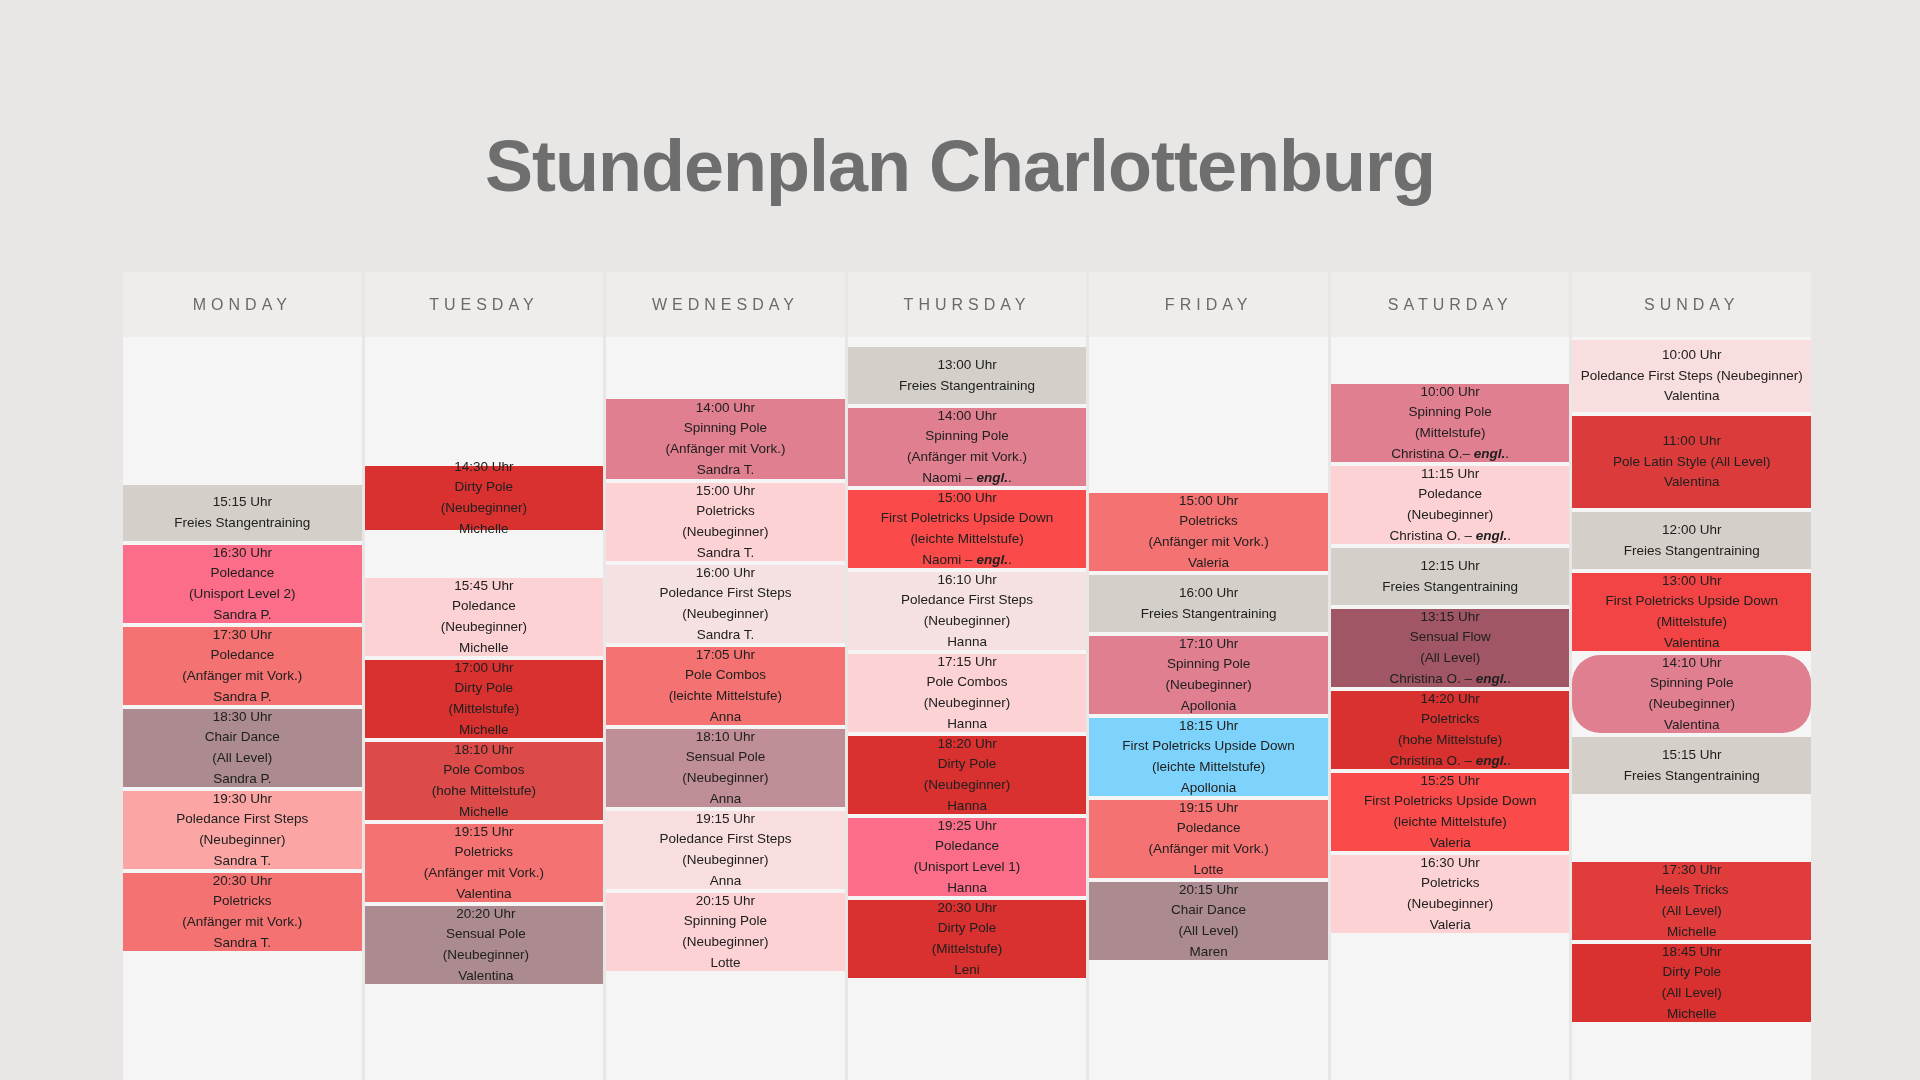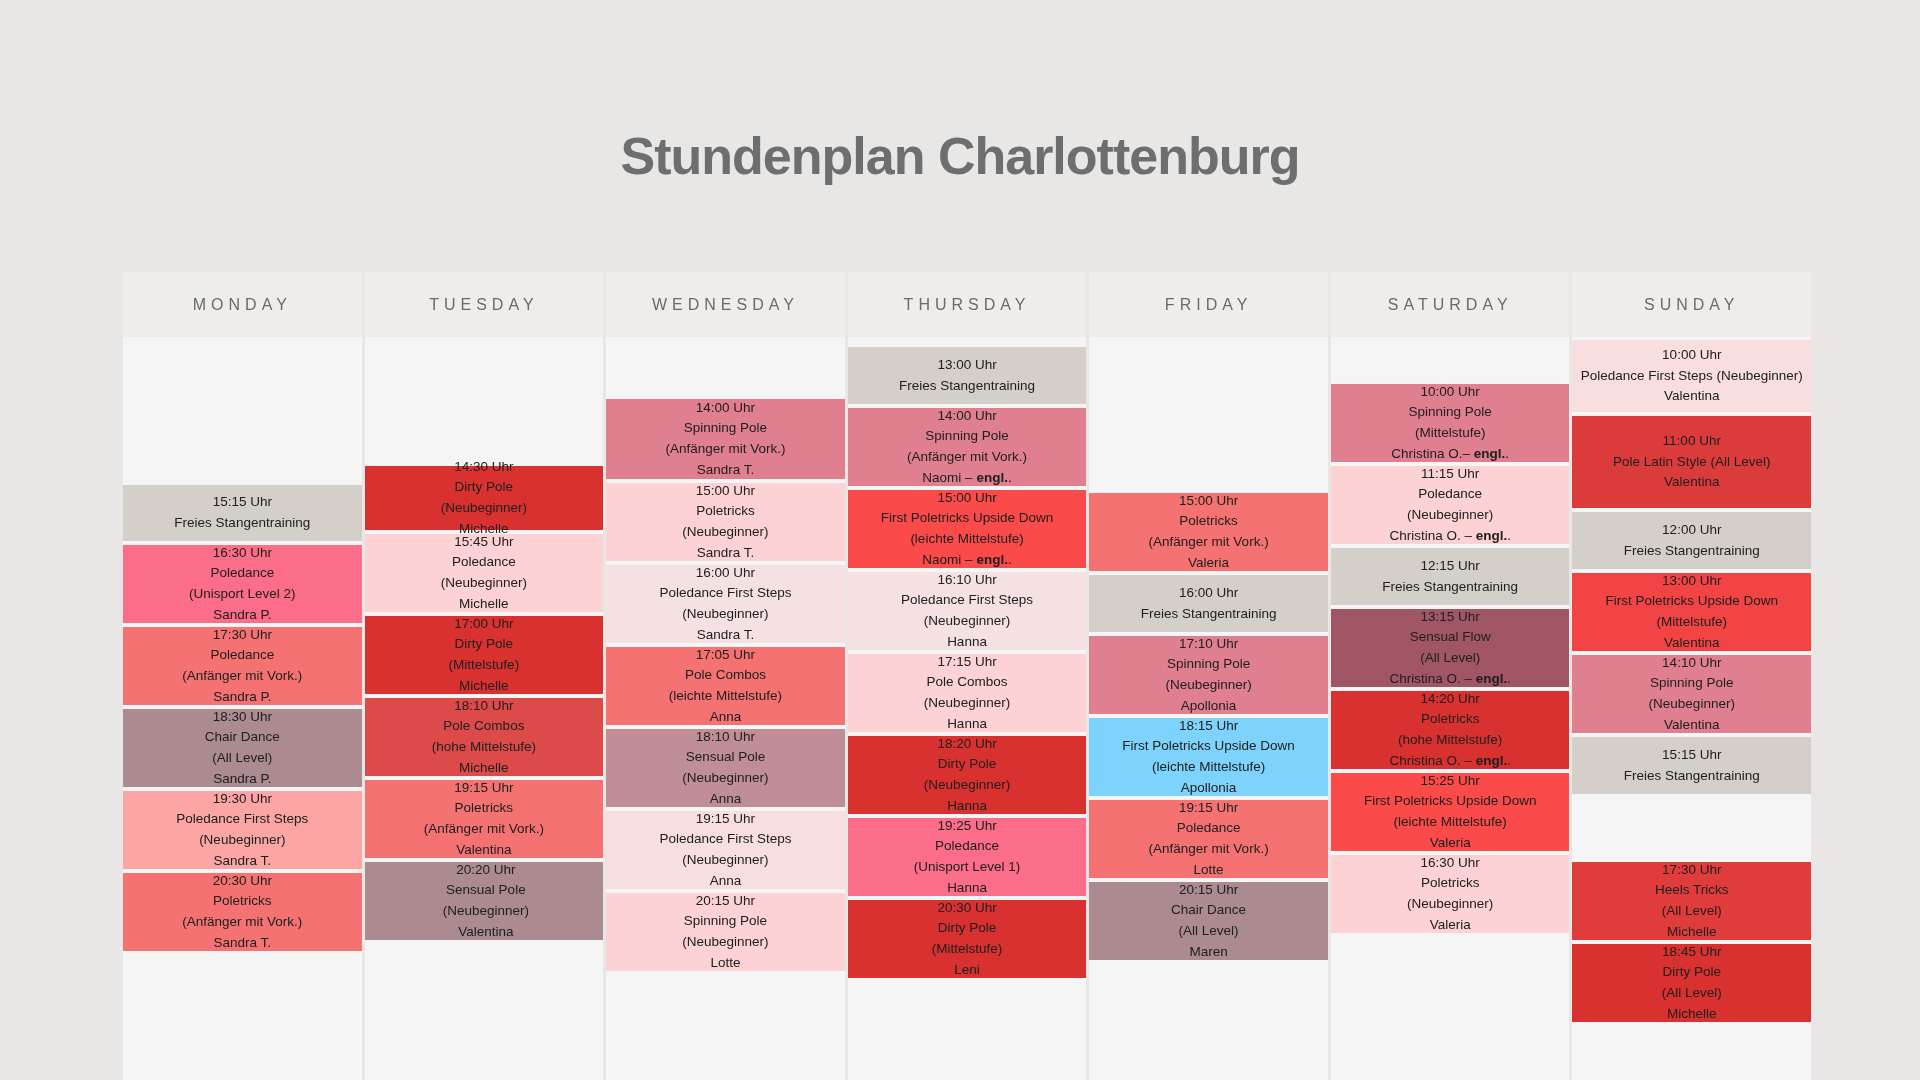--- a/index.html
+++ b/index.html
@@ -11,21 +11,21 @@
     overflow: hidden;
   }
   #page {
     width: 1920px;
     height: 1080px;
     position: relative;
     background: #e9e7e5;
   }
   #title {
     text-align: center;
-    font-size: 52px;
+    font-size: 72px;
     font-weight: bold;
     color: #6e6e6e;
     letter-spacing: -1px;
     padding-top: 130px;
     line-height: 1;
   }
   #calendar {
     position: absolute;
     left: 123px;
     top: 272px;
@@ -63,21 +63,21 @@
     text-align: center;
     font-size: 13.5px;
     line-height: 1.52;
     color: #20201f;
     display: flex;
     flex-direction: column;
     justify-content: center;
     margin-bottom: 4px;
   }
   .ev .ln { display: block; white-space: nowrap; }
-  .ev .bold { font-weight: bold; }
+  .ev .bold { font-weight: bold; font-style: italic; }
 </style>
 </head>
 <body>
 
 <div id="page">
 
   <div id="title">Stundenplan Charlottenburg</div>
 
   <div id="calendar">
       <div class="day-col">
@@ -123,21 +123,21 @@
       <div class="day-col">
         <div class="day-header">TUESDAY</div>
         <div class="day-body">
           <div class="spacer" style="height: 129px; flex: 0 0 auto;"></div>
           <div class="ev" style="background: rgb(217, 48, 48); height: 64px; flex: 0 0 auto;">
             <span class="ln">14:30 Uhr</span>
             <span class="ln">Dirty Pole</span>
             <span class="ln">(Neubeginner)</span>
             <span class="ln">Michelle</span>
           </div>
-          <div class="ev" style="background: rgb(252, 210, 212); height: 78px; flex: 0 0 auto;">
+          <div class="ev" style="background: rgb(252, 210, 212); height: 78px; flex: 0 0 auto; margin-top: 44px;">
             <span class="ln">15:45 Uhr</span>
             <span class="ln">Poledance</span>
             <span class="ln">(Neubeginner)</span>
             <span class="ln">Michelle</span>
           </div>
           <div class="ev" style="background: rgb(217, 48, 48); height: 78px; flex: 0 0 auto;">
             <span class="ln">17:00 Uhr</span>
             <span class="ln">Dirty Pole</span>
             <span class="ln">(Mittelstufe)</span>
             <span class="ln">Michelle</span>
@@ -365,21 +365,21 @@
           <div class="ev" style="background: rgb(212, 208, 201); height: 57px; flex: 0 0 auto;">
             <span class="ln">12:00 Uhr</span>
             <span class="ln">Freies Stangentraining</span>
           </div>
           <div class="ev" style="background: rgb(242, 68, 68); height: 78px; flex: 0 0 auto;">
             <span class="ln">13:00 Uhr</span>
             <span class="ln">First Poletricks Upside Down</span>
             <span class="ln">(Mittelstufe)</span>
             <span class="ln">Valentina</span>
           </div>
-          <div class="ev" style="background: rgb(224, 127, 144); height: 78px; flex: 0 0 auto;">
+          <div class="ev" style="background: rgb(224, 127, 144); height: 78px; flex: 0 0 auto; border-radius: 28px;">
             <span class="ln">14:10 Uhr</span>
             <span class="ln">Spinning Pole</span>
             <span class="ln">(Neubeginner)</span>
             <span class="ln">Valentina</span>
           </div>
           <div class="ev" style="background: rgb(212, 208, 201); height: 57px; flex: 0 0 auto;">
             <span class="ln">15:15 Uhr</span>
             <span class="ln">Freies Stangentraining</span>
           </div>
           <div class="ev" style="background: rgb(246, 245, 245); height: 60px; flex: 0 0 auto;"></div>

